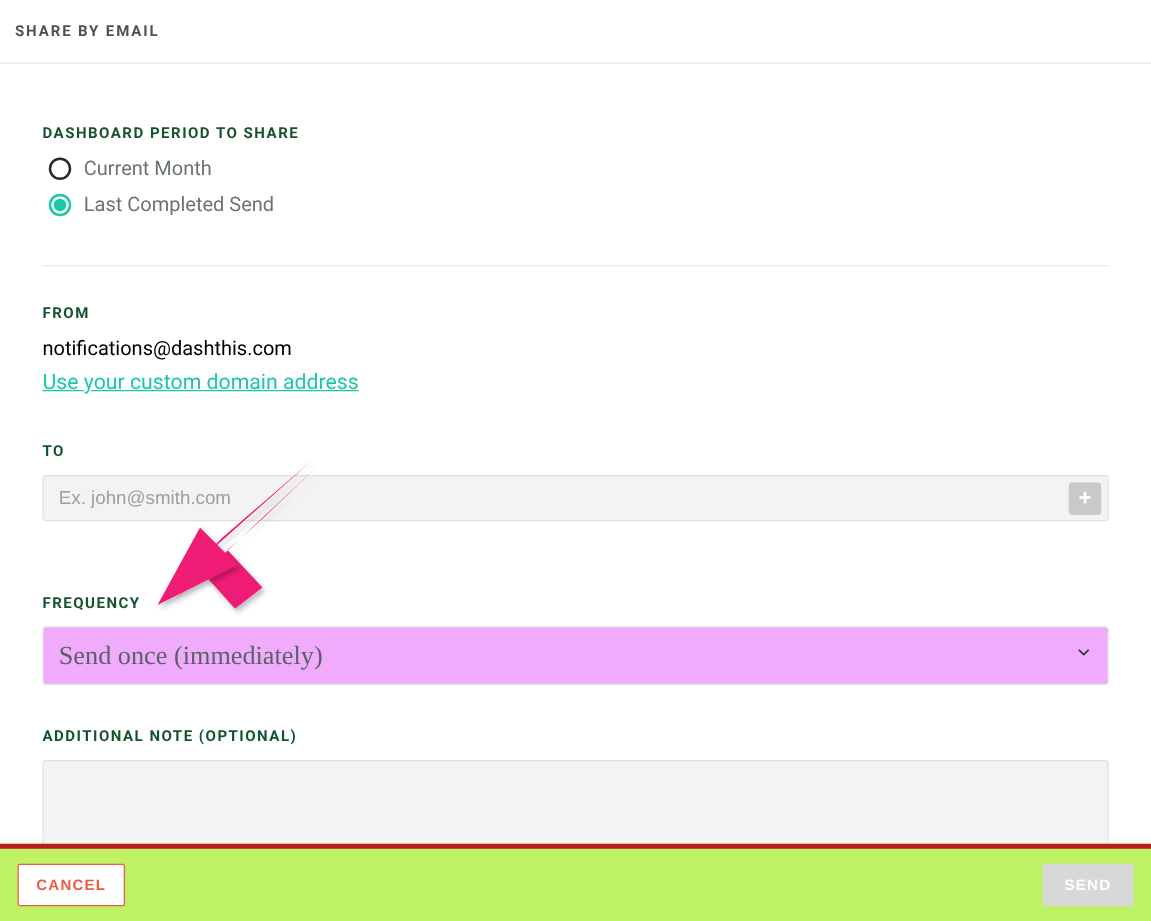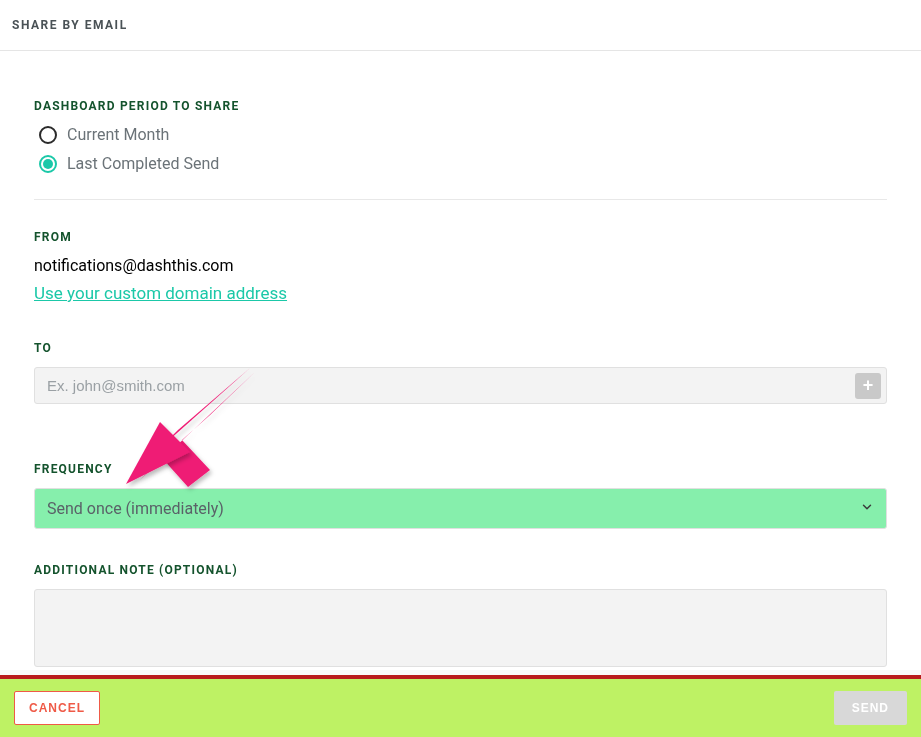--- a/index.html
+++ b/index.html
@@ -31,21 +31,21 @@
     }
     .section-label {
       font-size: 12px;
       font-weight: 700;
       letter-spacing: 1.2px;
       color: #14532d;
       margin-bottom: 12px;
       text-transform: uppercase;
     }
     .radio-group {
-      margin-bottom: 26px;
+      margin-bottom: 39px;
     }
     .radio-item {
       display: flex;
       align-items: center;
       margin-bottom: 10px;
       cursor: pointer;
     }
     .radio-circle {
       width: 18px;
       height: 18px;
@@ -133,29 +133,30 @@
       background: transparent;
       border-radius: 0;
     }
     .select-wrap {
       position: relative;
       margin-bottom: 34px;
     }
     .select-box {
       width: 100%;
       padding: 10px 12px;
-      font-size: 16px;
+      font-size: 21px;
       border: 1px solid #e0e0e0;
-      background: #86efac;
+      background: #f0abfc;
       color: #5a6268;
       border-radius: 3px;
       cursor: pointer;
       display: flex;
       align-items: center;
       justify-content: space-between;
+      font-family: Liberation Serif, serif;
     }
     .chevron {
       font-size: 14px;
       color: #3a3a3a;
     }
     .textarea-box {
       width: 100%;
       min-height: 78px;
       padding: 10px 12px;
       font-size: 15px;

